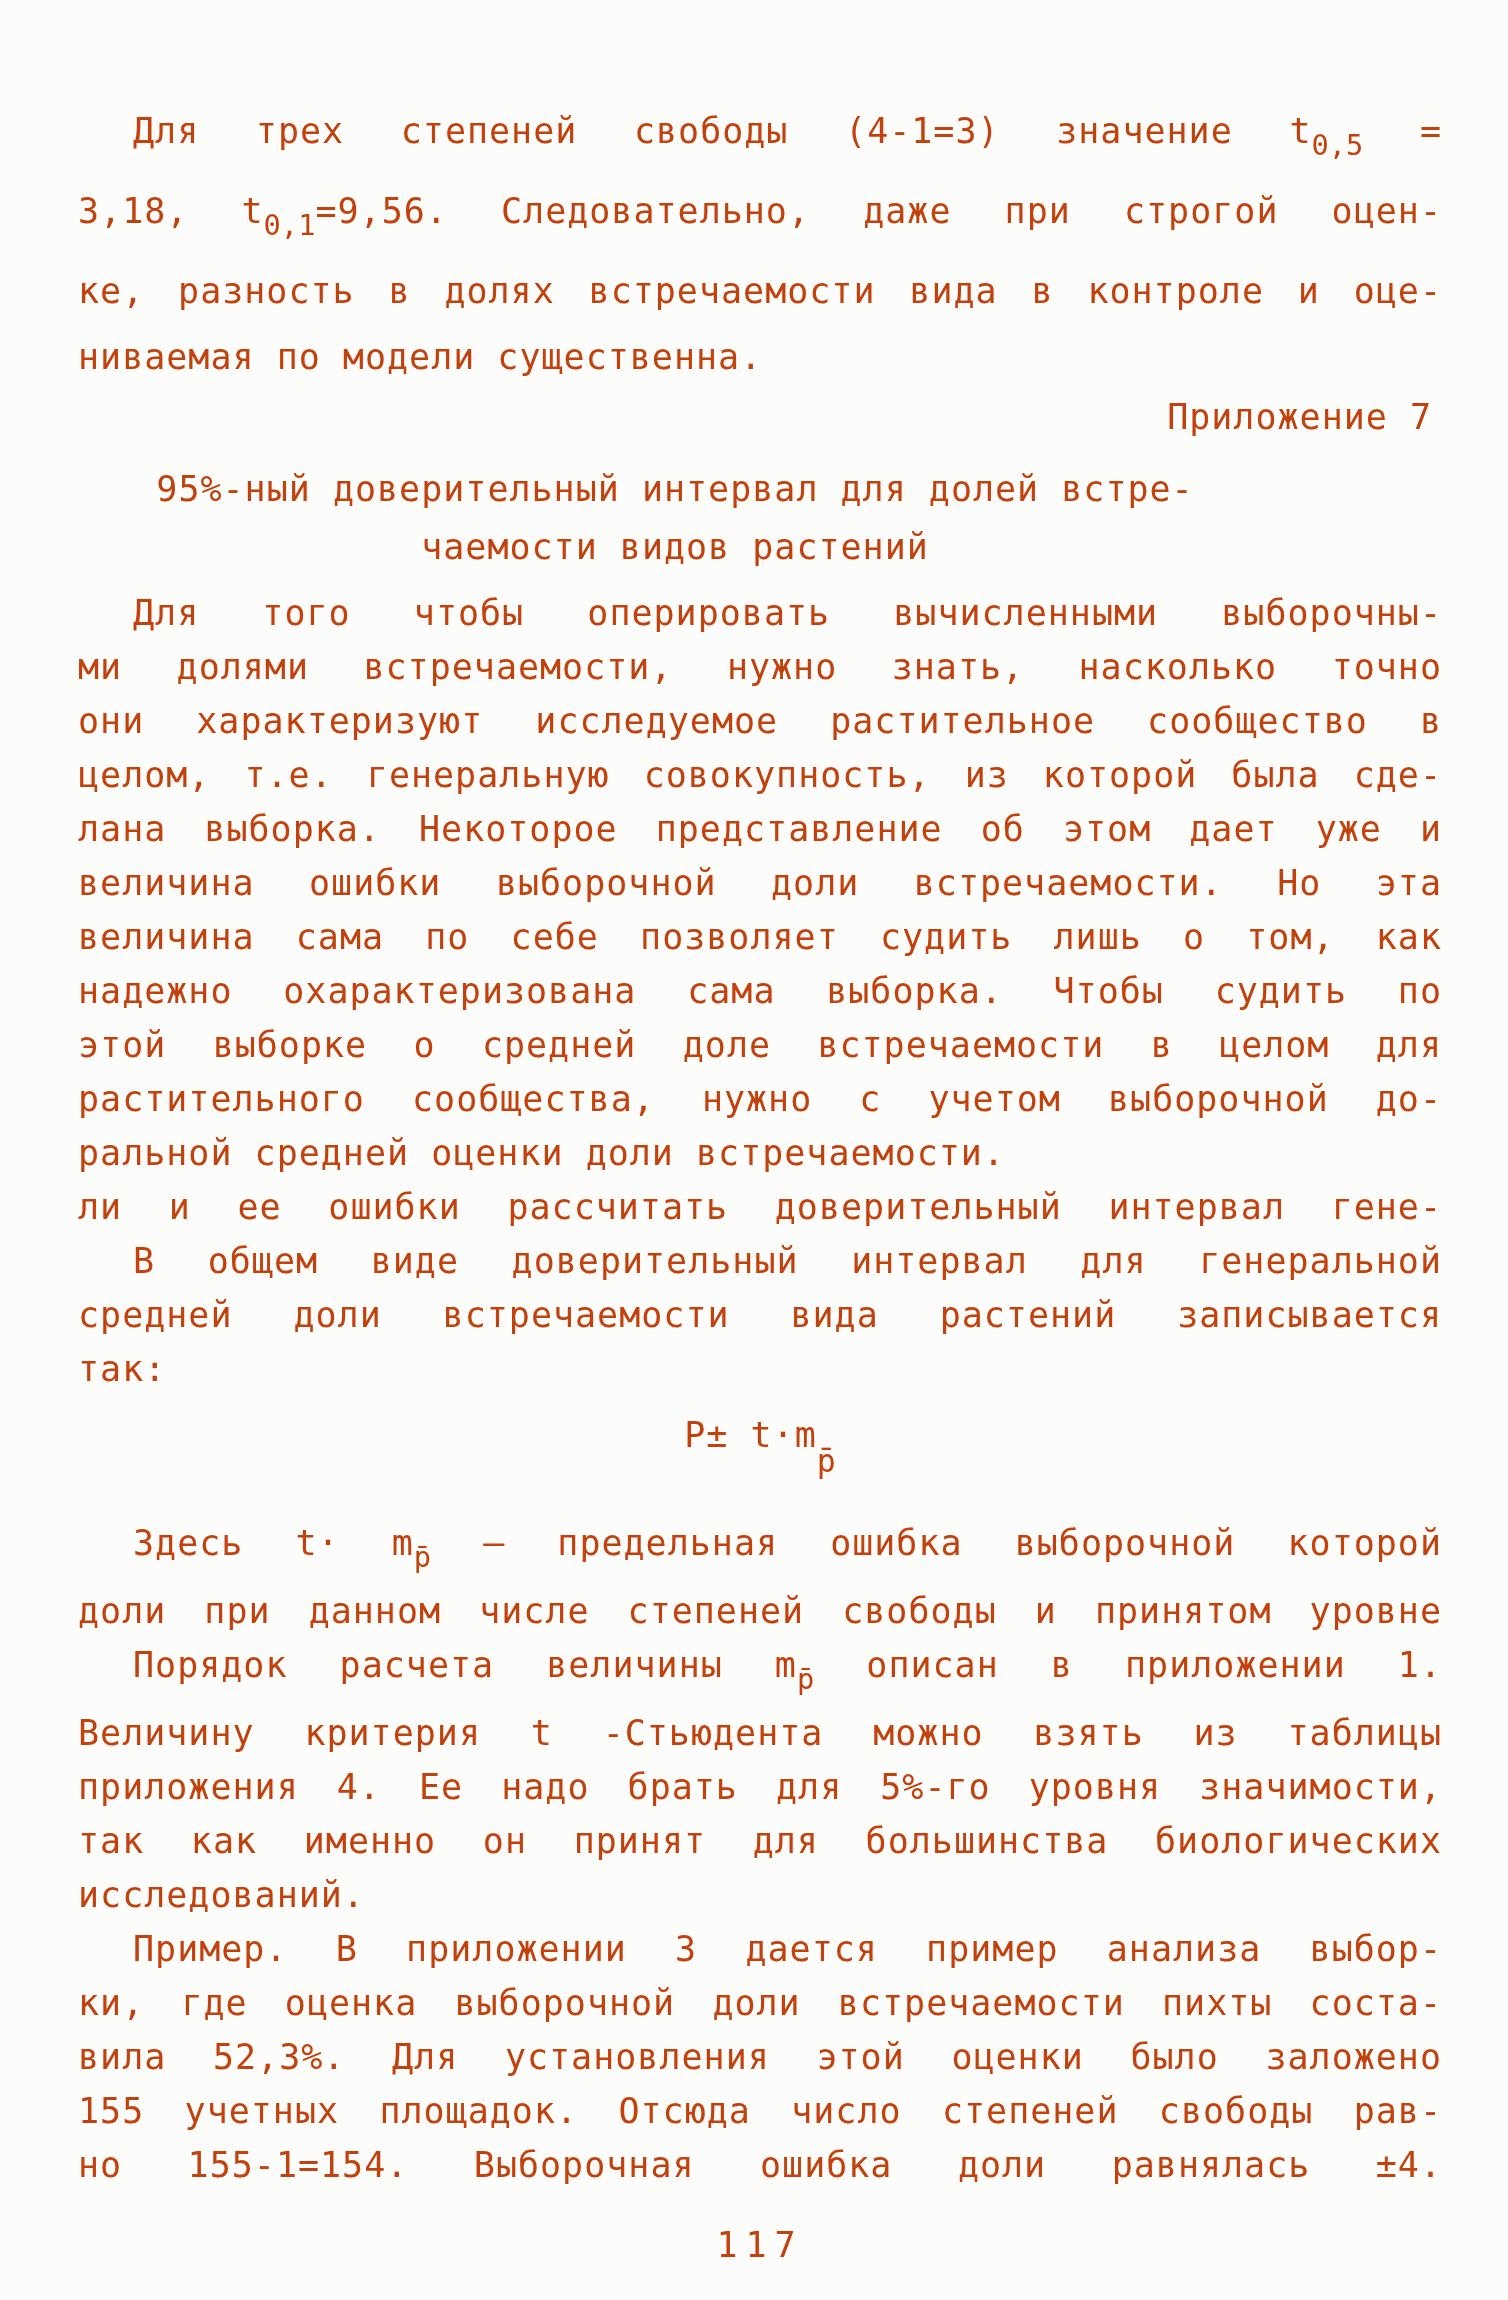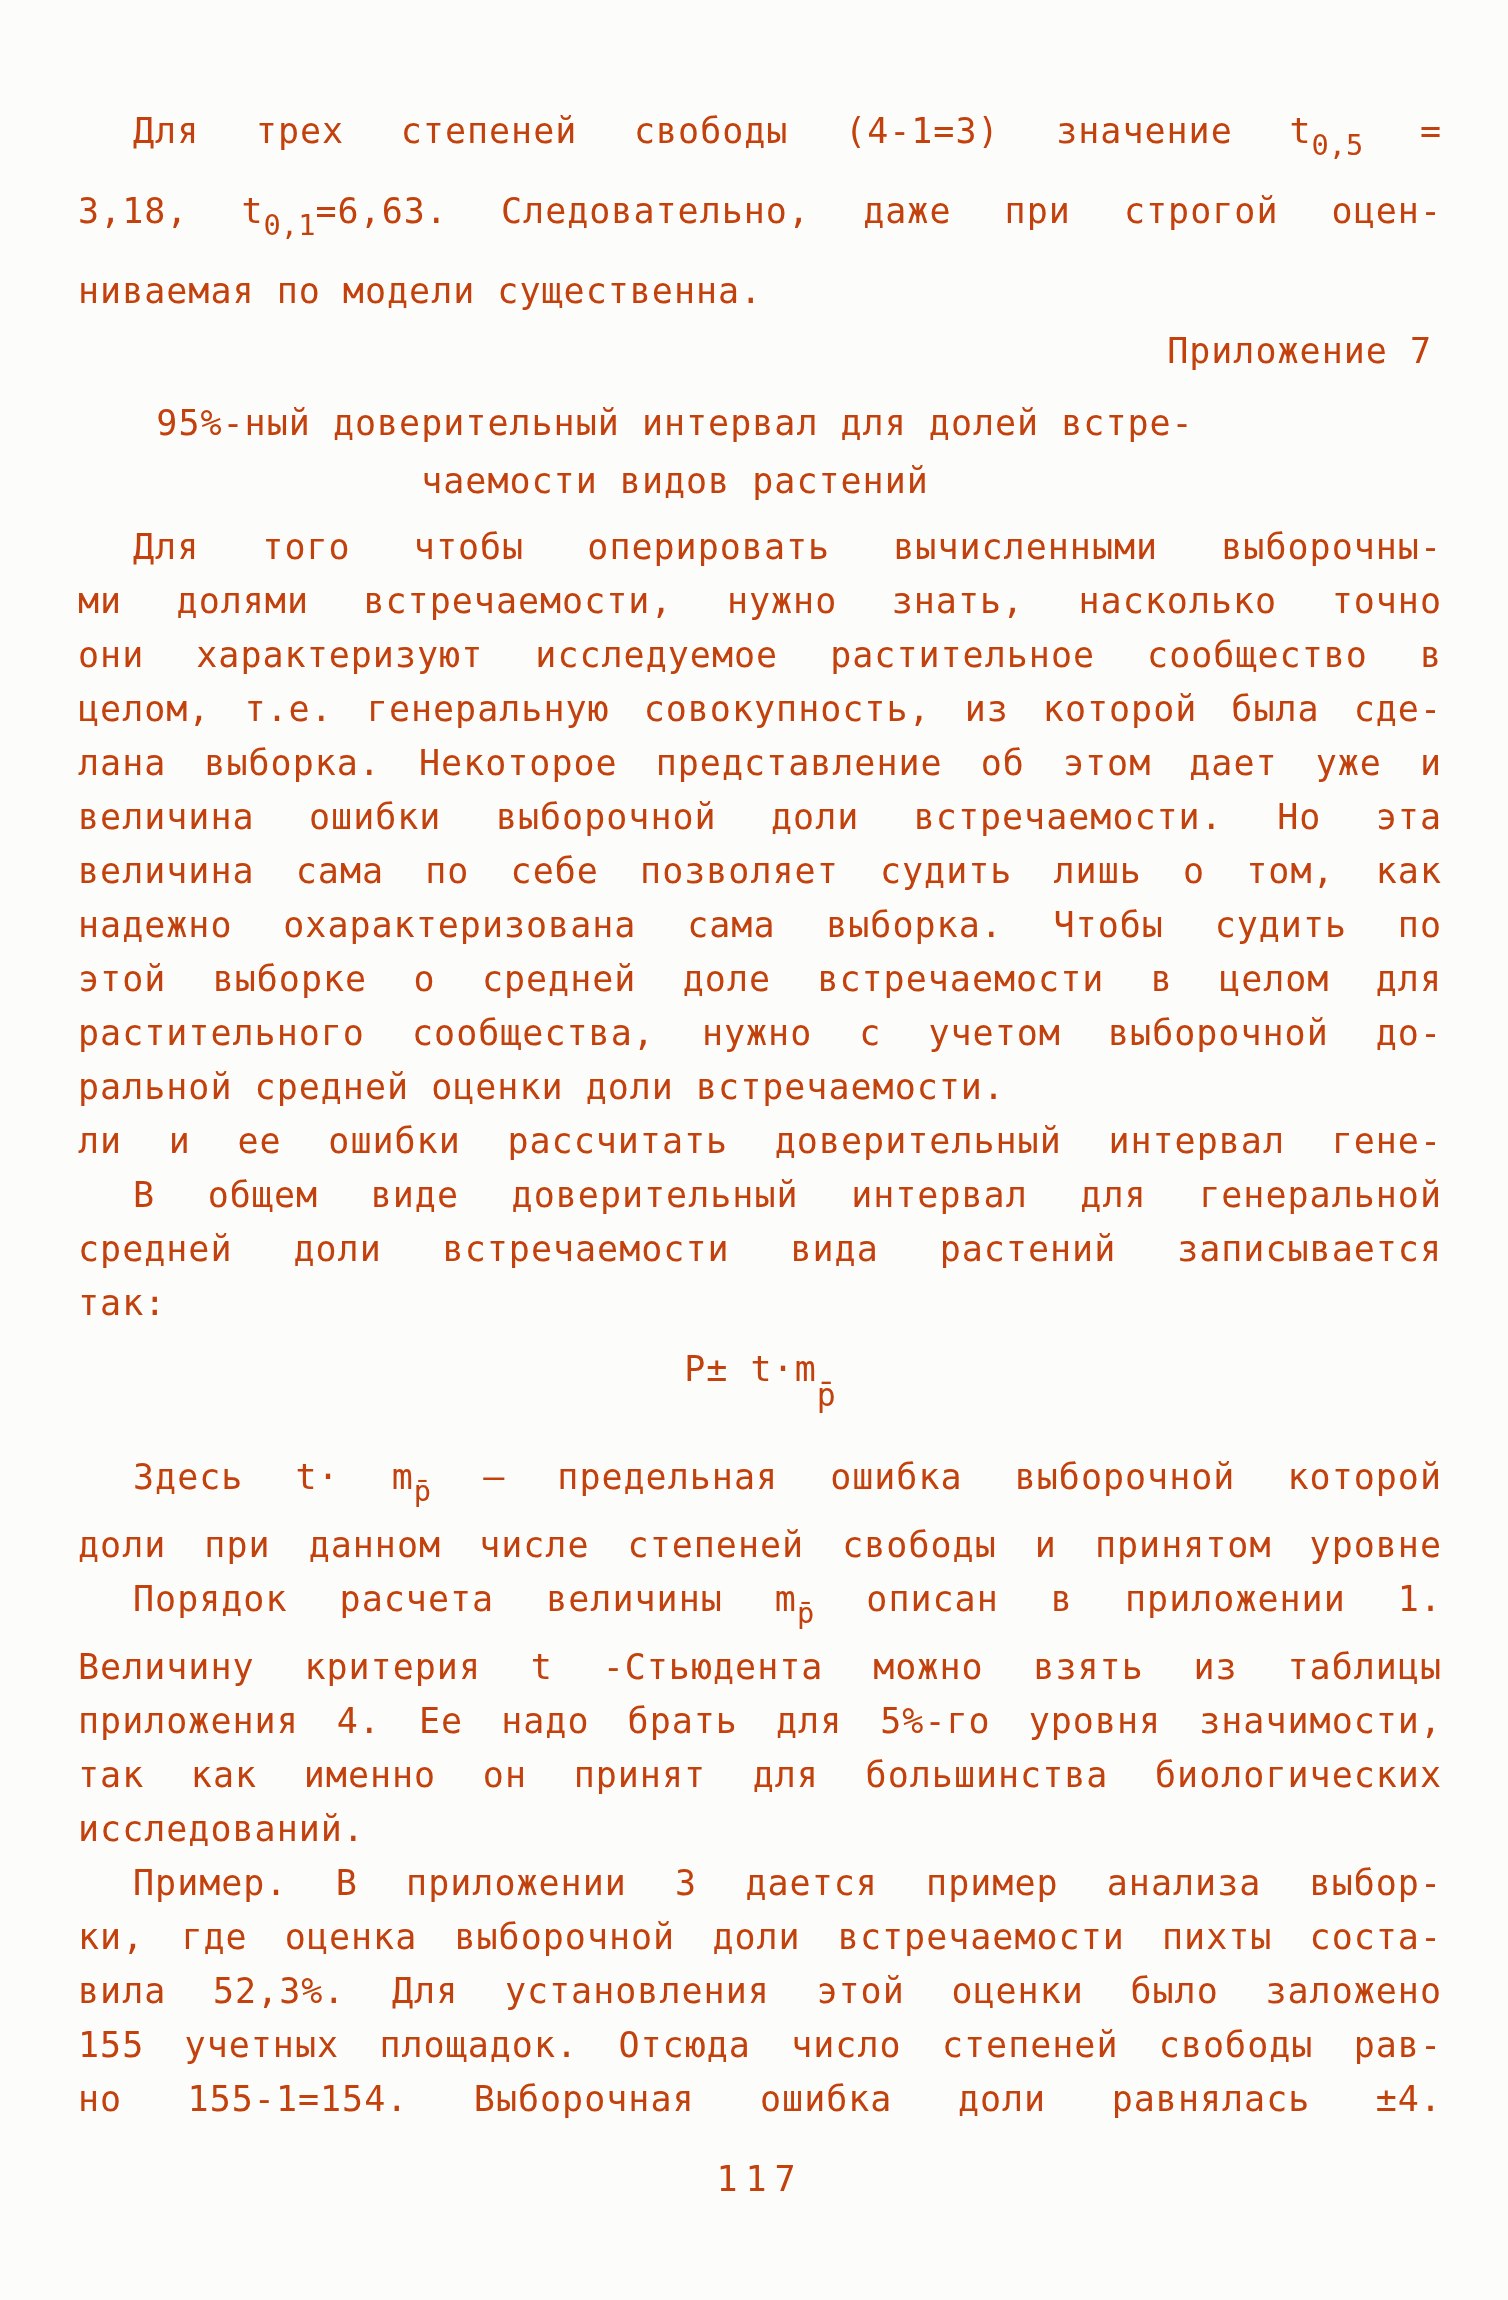--- a/index.html
+++ b/index.html
@@ -35,21 +35,22 @@
   .page-number { margin-top: 26px; }
   .page-number .line { text-align: center; text-align-last: center; letter-spacing: 8px; }
 </style>
 </head>
 <body>
 
 <div class="page">
   <div>
       <div class="block paragraph spacious">
         <div class="line indent"><span>Для трех степеней свободы (4-1=3) значение t</span><span class="sub">0,5</span><span> =</span></div>
-        <div class="line"><span>3,18, t</span><span class="sub">0,1</span><span>=6,63. Следовательно, даже при строгой оцен-</span></div>
+        <div class="line"><span>3,18, t</span><span class="sub">0,1</span><span>=9,56. Следовательно, даже при строгой оцен-</span></div>
+        <div class="line"><span>ке, разность в долях встречаемости вида в контроле и оце-</span></div>
         <div class="line noj"><span>ниваемая по модели существенна.</span></div>
       </div>
       <div class="block right-label">
         <div class="line noj"><span>Приложение 7</span></div>
       </div>
       <div class="block heading">
         <div class="line"><span>95%-ный доверительный интервал для долей встре-</span></div>
         <div class="line"><span>чаемости видов растений</span></div>
       </div>
       <div class="block paragraph">

